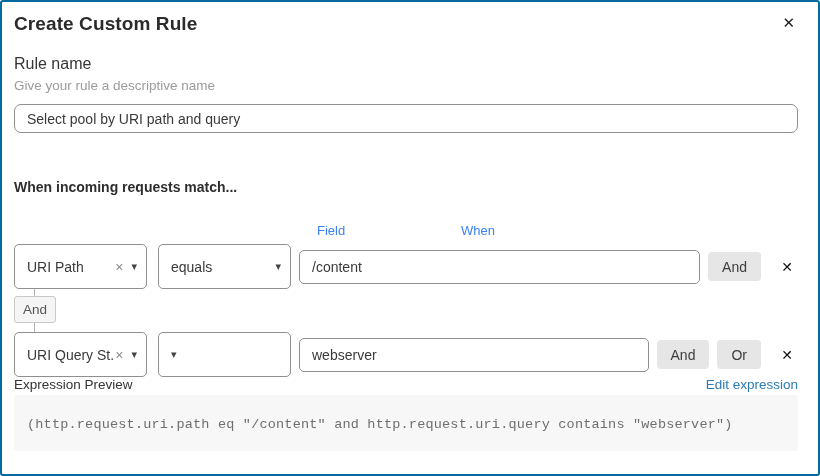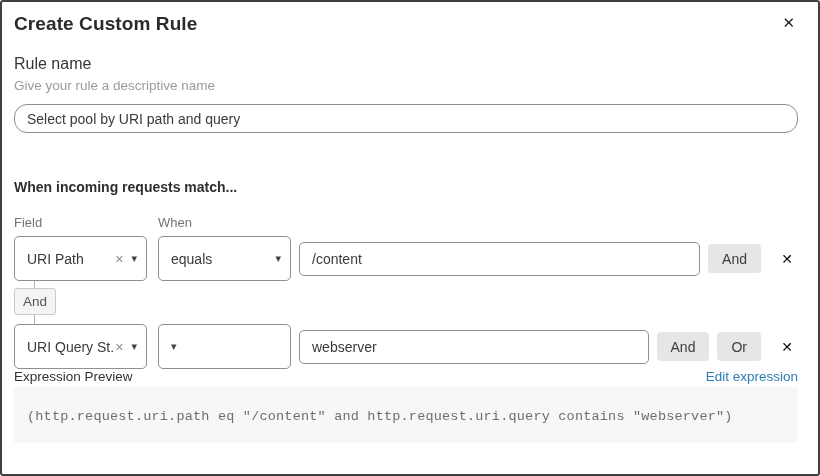--- a/index.html
+++ b/index.html
@@ -4,21 +4,21 @@
 <style>
   * { box-sizing: border-box; margin: 0; padding: 0; }
   html, body { background: #fff; }
   body {
     font-family: "Liberation Sans", "DejaVu Sans", sans-serif;
     color: #363636;
   }
   .modal {
     width: 820px;
     height: 476px;
-    border: 2px solid #404040;
+    border: 2px solid #0369a1;
     border-radius: 3px;
     background: #fff;
     padding: 10px 20px 0 12px;
     position: relative;
   }
   
   .header-row {
     display: flex;
     justify-content: space-between;
     align-items: flex-start;
@@ -54,42 +54,43 @@
     font-size: 13.5px;
     color: #9b9b9b;
     line-height: 15px;
   }
   .text-input {
     display: block;
     width: 100%;
     height: 29px;
     margin-top: 11px;
     border: 1px solid #8f8f8f;
-    border-radius: 13px;
+    border-radius: 7px;
     padding: 0 12px;
     font-size: 14px;
     color: #3a3a3a;
     font-family: inherit;
     background: #fff;
     outline: none;
   }
   
   .match-heading {
     margin-top: 46px;
     font-size: 14px;
     font-weight: 700;
     color: #2e2e2e;
     line-height: 16px;
   }
   .col-labels {
     display: flex;
-    margin-top: 20px;
+    margin-top: 28px;
     font-size: 13px;
-    color: #737373;
+    color: #3b82f6;
     line-height: 15px;
+    justify-content: center;
   }
   .col-labels .col-field { width: 144px; }
   .col-labels .col-operator { width: 141px; }
   .cond-row {
     display: flex;
     align-items: center;
     margin-top: 6px;
   }
   .select-box {
     width: 133px;

